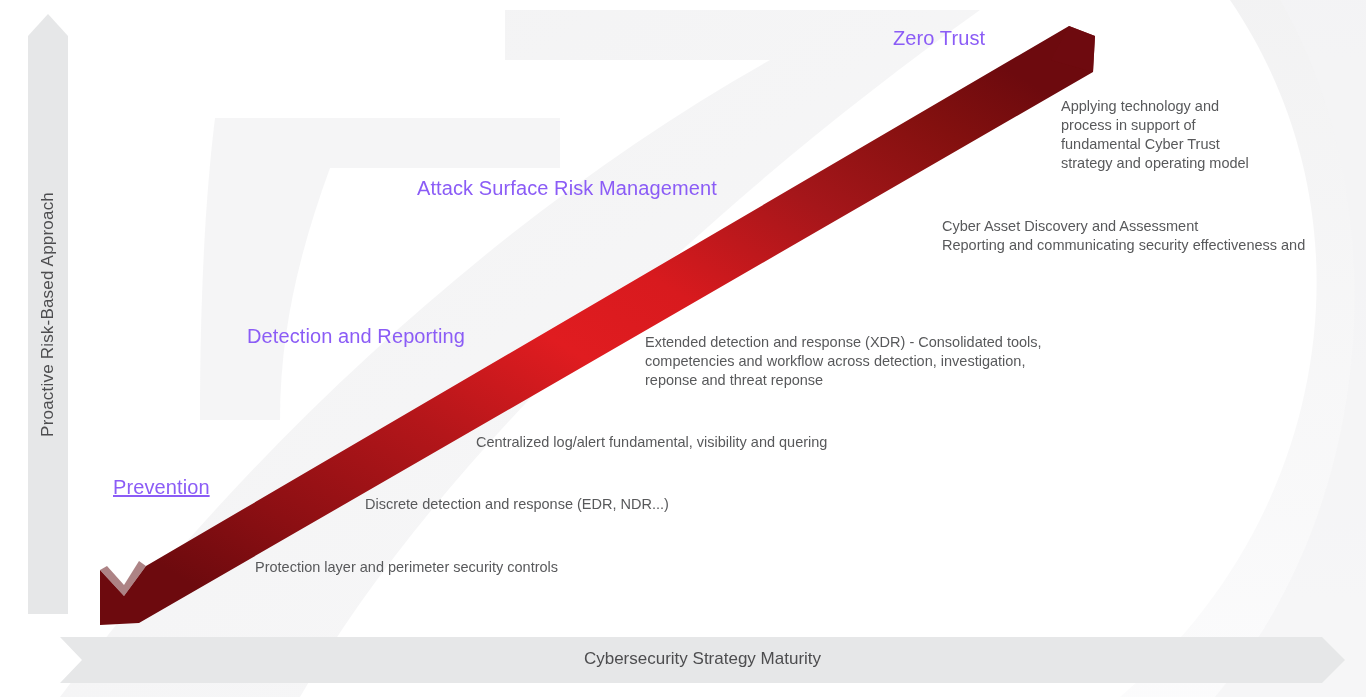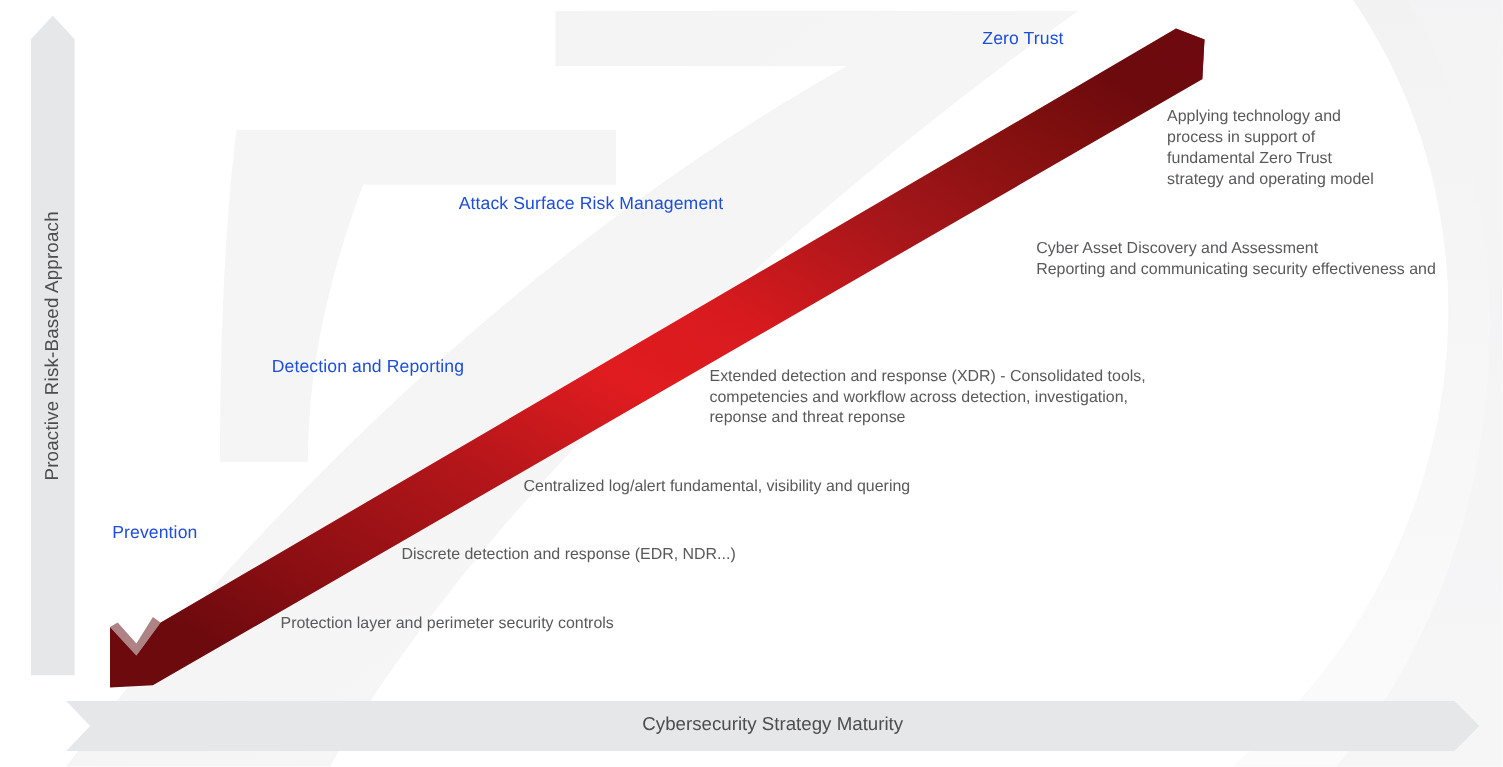--- a/index.html
+++ b/index.html
@@ -89,22 +89,22 @@
     align-items: center;
     justify-content: center;
     z-index: 3;
     font-size: 17px;
     color: #4d4d4f;
   }
 
   
   .stage-title {
     position: absolute;
-    font-size: 16px;
-    color: #1d4ed8;
+    font-size: 20px;
+    color: #8b5cf6;
     white-space: nowrap;
     z-index: 3;
     letter-spacing: 0.1px;
   }
 
   
   .desc {
     position: absolute;
     font-size: 14.5px;
     line-height: 19px;
@@ -176,21 +176,21 @@
   </svg>
   <div class="v-axis-label">
     <span>Proactive Risk-Based Approach</span>
   </div>
 
   <svg class="h-axis" viewBox="0 0 1285 46" preserveAspectRatio="none" aria-hidden="true">
     <polygon points="0,0 1262,0 1285,23 1262,46 0,46 22,23" fill="#e6e7e8"></polygon>
   </svg>
   <div class="h-axis-label">Cybersecurity Strategy Maturity</div>
 
-  <div class="stage-title" style="left:102px; top:476px;">Prevention</div>
+  <div class="stage-title" style="left:113px; top:476px;text-decoration:underline;">Prevention</div>
   <div class="stage-title" style="left:247px; top:325px;">Detection and Reporting</div>
   <div class="stage-title" style="left:417px; top:177px;">Attack Surface Risk Management</div>
   <div class="stage-title" style="left:893px; top:27px;">Zero Trust</div>
 
   <div class="desc" style="left:255px; top:558px;">
     <div class="desc-line">Protection layer and perimeter security controls</div>
   </div>
 
   <div class="desc" style="left:365px; top:495px;">
     <div class="desc-line">Discrete detection and response (EDR, NDR...)</div>
@@ -207,17 +207,17 @@
   </div>
 
   <div class="desc" style="left:894px; top:217px;margin-left:48px;">
     <div class="desc-line">Cyber Asset Discovery and Assessment</div>
     <div class="desc-line">Reporting and communicating security effectiveness and</div>
   </div>
 
   <div class="desc" style="left:1061px; top:97px;">
     <div class="desc-line">Applying technology and</div>
     <div class="desc-line">process in support of</div>
-    <div class="desc-line">fundamental Zero Trust</div>
+    <div class="desc-line">fundamental Cyber Trust</div>
     <div class="desc-line">strategy and operating model</div>
   </div>
 
 </div>
 
 </body></html>

